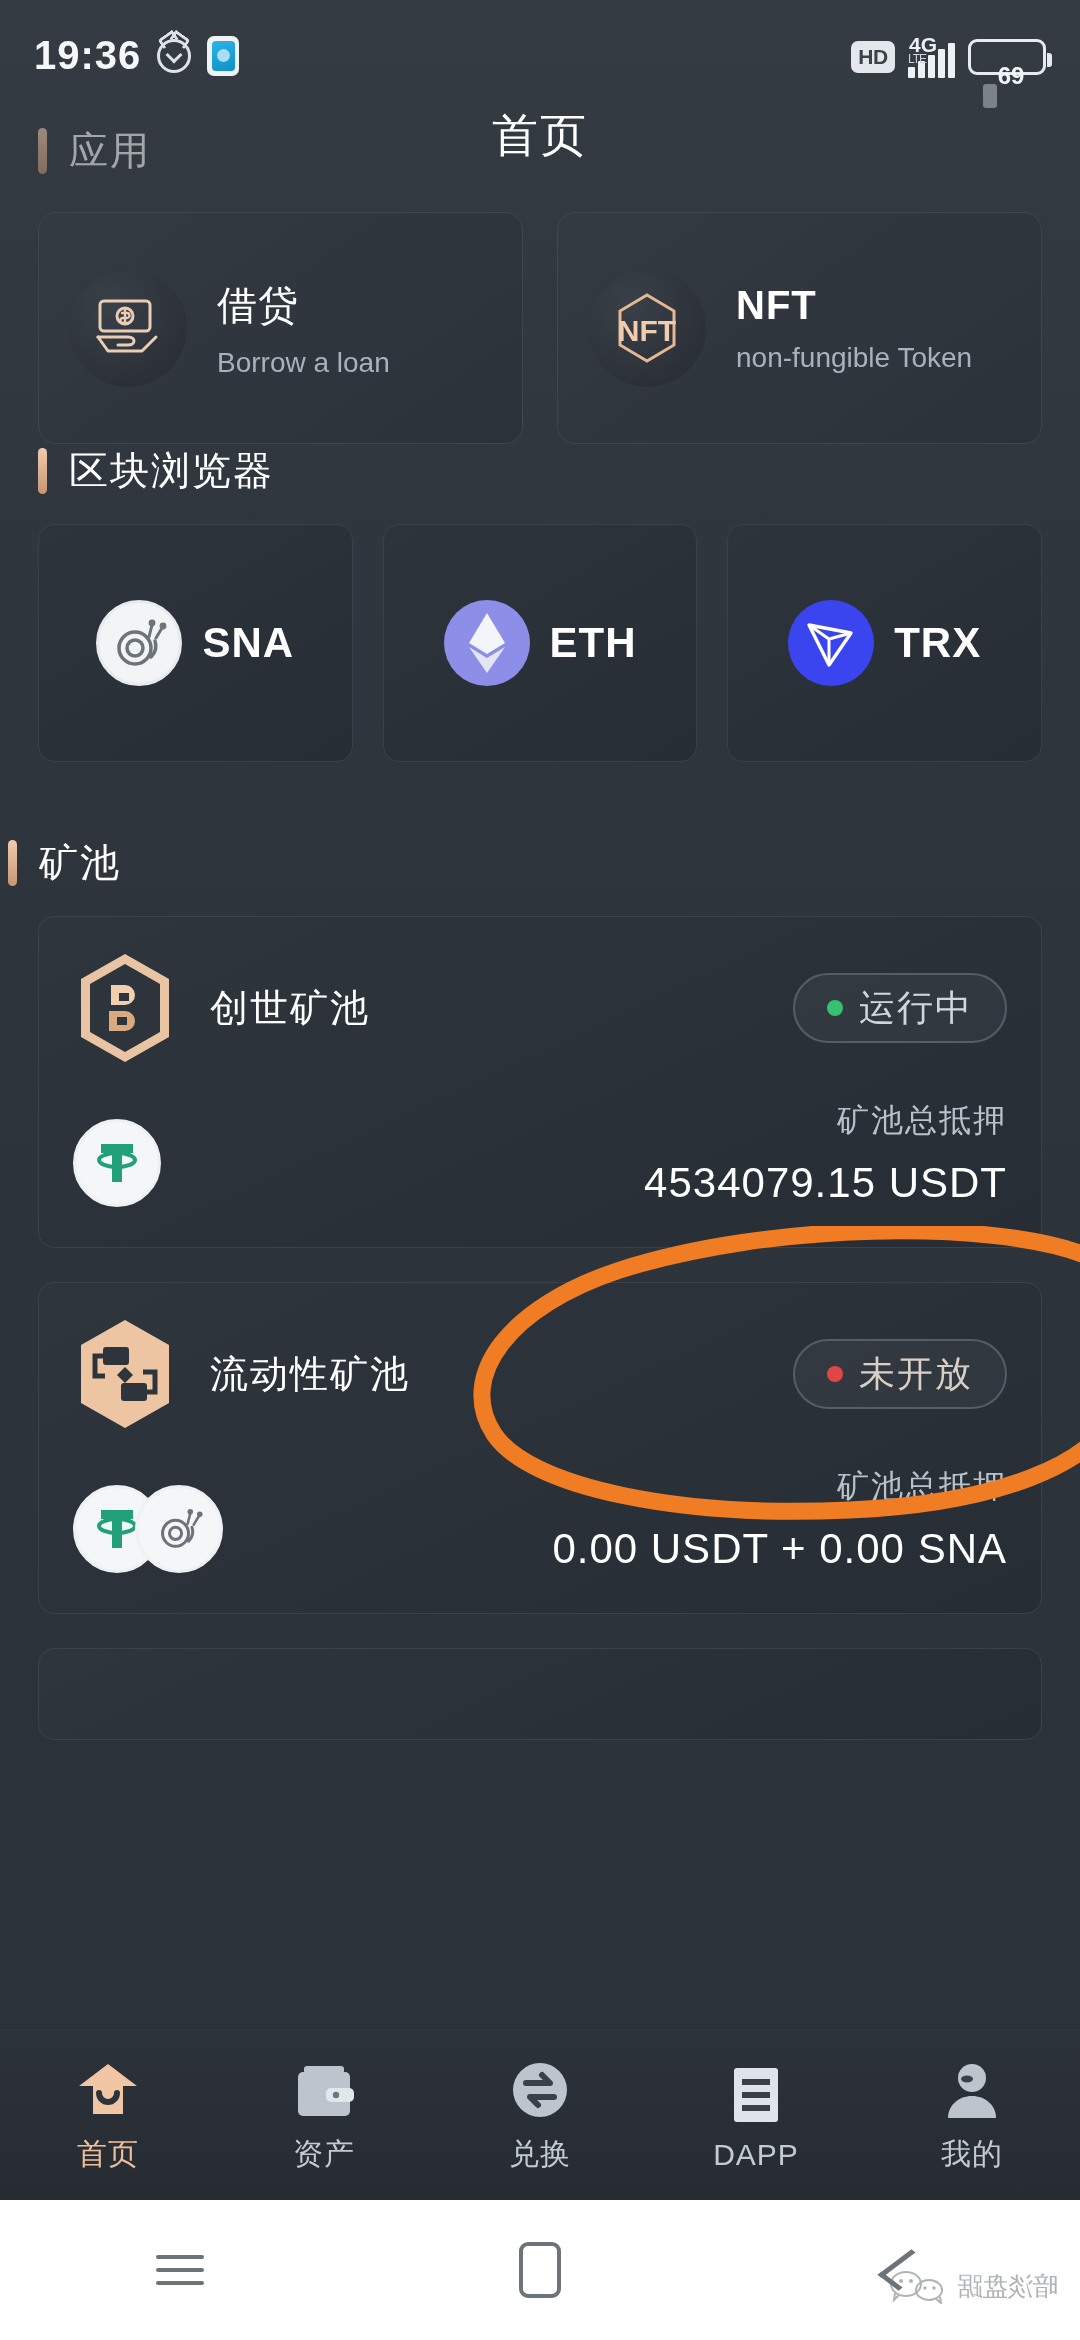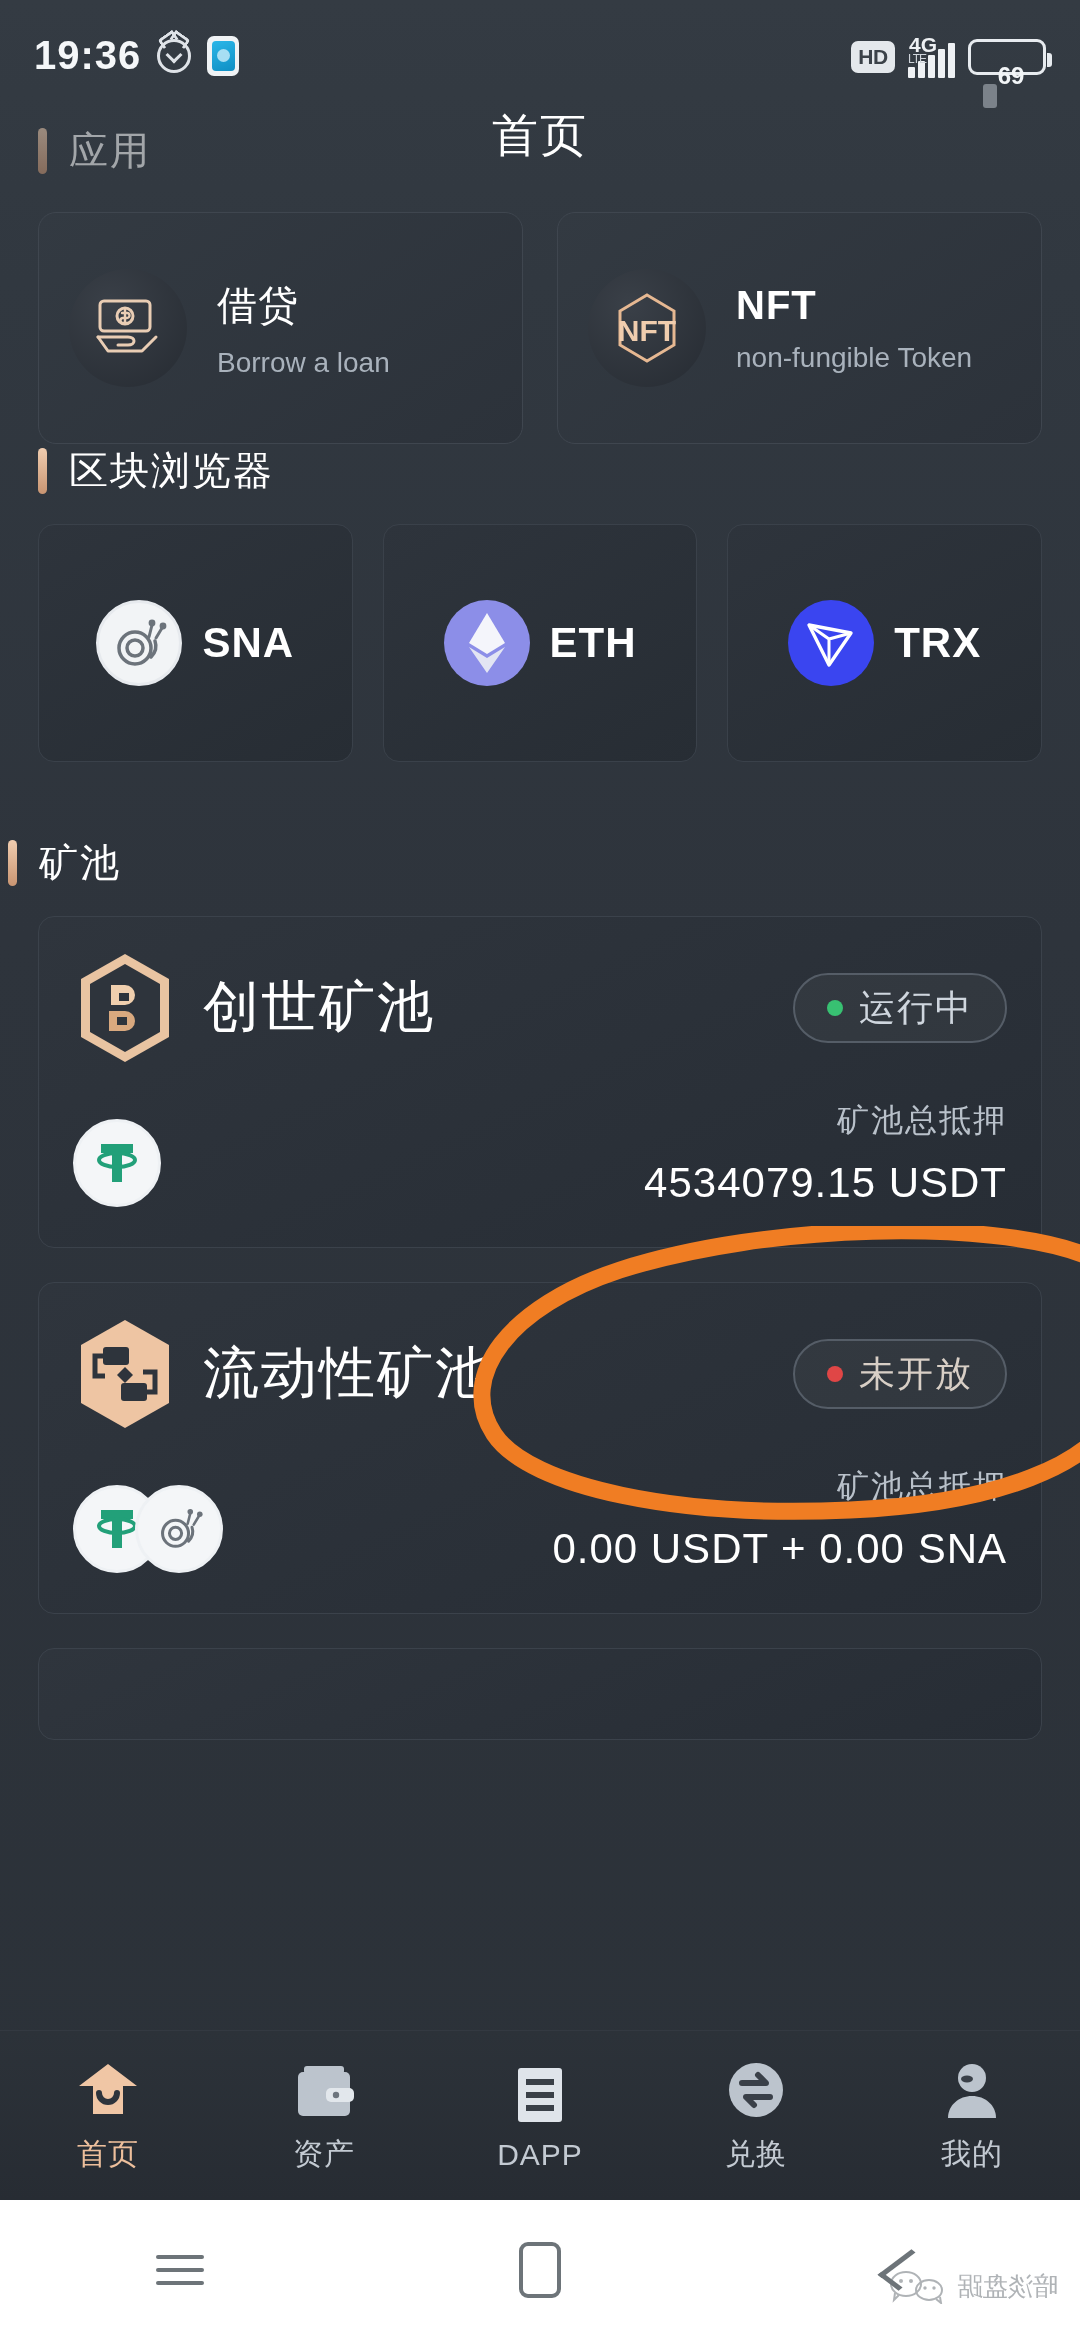--- a/index.html
+++ b/index.html
@@ -112,21 +112,21 @@
 
   
   .pool-card {
     margin:0 38px 34px 38px; border-radius:16px;
     background:linear-gradient(155deg,#2f353d,#272d35);
     border:1px solid #3b424b;
     padding:34px 34px 40px 34px;
   }
   .pool-top { display:flex; align-items:center; }
   .pool-logo { width:104px; height:114px; flex:none; margin-right:26px; }
-  .pool-name { font-size:56px; color:#ffffff; letter-spacing:2px; }
+  .pool-name { font-size:38px; color:#ffffff; letter-spacing:2px;margin-left:7px; }
   .pool-badge {
     margin-left:auto; height:70px; min-width:214px; border-radius:36px;
     border:2px solid #555d67; background:rgba(255,255,255,.04);
     display:flex; align-items:center; justify-content:center; gap:16px; padding:0 30px;
   }
   .dot { width:16px; height:16px; border-radius:50%; flex:none; }
   .badge-text { font-size:36px; letter-spacing:2px; }
 
   .pool-bottom { display:flex; align-items:flex-end; margin-top:34px; }
   .coin-stack { display:flex; align-items:center; flex:none; }
@@ -399,38 +399,38 @@
           <rect x="10" y="2" width="40" height="8" rx="3" fill="#bcc4cd"></rect>
           <rect x="32" y="24" width="28" height="14" rx="5" fill="#e2e7ec"></rect>
           <circle cx="42" cy="31" r="3.2" fill="#6d757e"></circle>
         </svg>
       </div>
       <div class="lbl">资产</div>
     </div>
 
     <div class="tab">
       <div class="tab-ico">
+        <svg width="60" height="60" viewBox="0 0 60 60">
+          <circle cx="30" cy="30" r="27" fill="#bcc4cd"></circle>
+          <path d="M16 23h24l-8-8M44 37H20l8 8" stroke="#3a4048" stroke-width="6" fill="none" stroke-linecap="round" stroke-linejoin="round"></path>
+        </svg>
+      </div>
+      <div class="lbl">兑换</div>
+    </div>
+
+    <div class="tab">
+      <div class="tab-ico">
         <svg width="52" height="58" viewBox="0 0 52 58">
           <rect x="4" y="2" width="44" height="54" rx="3" fill="#dfe4ea"></rect>
           <rect x="12" y="13" width="28" height="6" fill="#3a4048"></rect>
           <rect x="12" y="26" width="28" height="6" fill="#3a4048"></rect>
           <rect x="12" y="39" width="28" height="6" fill="#3a4048"></rect>
         </svg>
       </div>
       <div class="lbl">DAPP</div>
-    </div>
-
-    <div class="tab">
-      <div class="tab-ico">
-        <svg width="60" height="60" viewBox="0 0 60 60">
-          <circle cx="30" cy="30" r="27" fill="#bcc4cd"></circle>
-          <path d="M16 23h24l-8-8M44 37H20l8 8" stroke="#3a4048" stroke-width="6" fill="none" stroke-linecap="round" stroke-linejoin="round"></path>
-        </svg>
-      </div>
-      <div class="lbl">兑换</div>
     </div>
 
     <div class="tab">
       <div class="tab-ico">
         <svg width="56" height="58" viewBox="0 0 56 58">
           <circle cx="28" cy="16" r="14" fill="#bcc4cd"></circle>
           <ellipse cx="23" cy="17" rx="6" ry="3.4" fill="#3a4048"></ellipse>
           <path d="M4 56c0-13 11-22 24-22s24 9 24 22z" fill="#bcc4cd"></path>
         </svg>
       </div>

